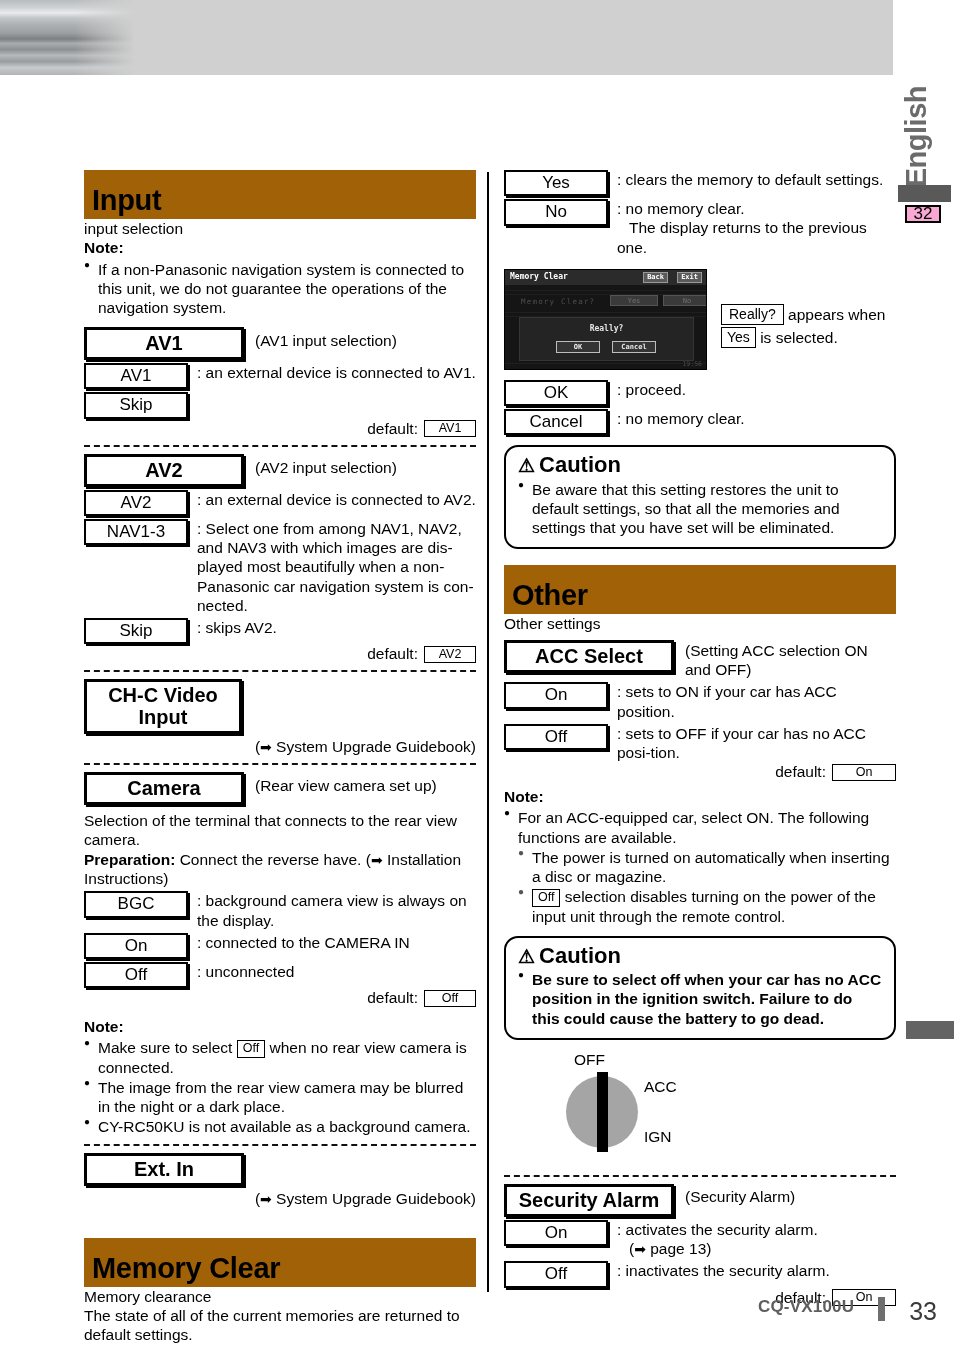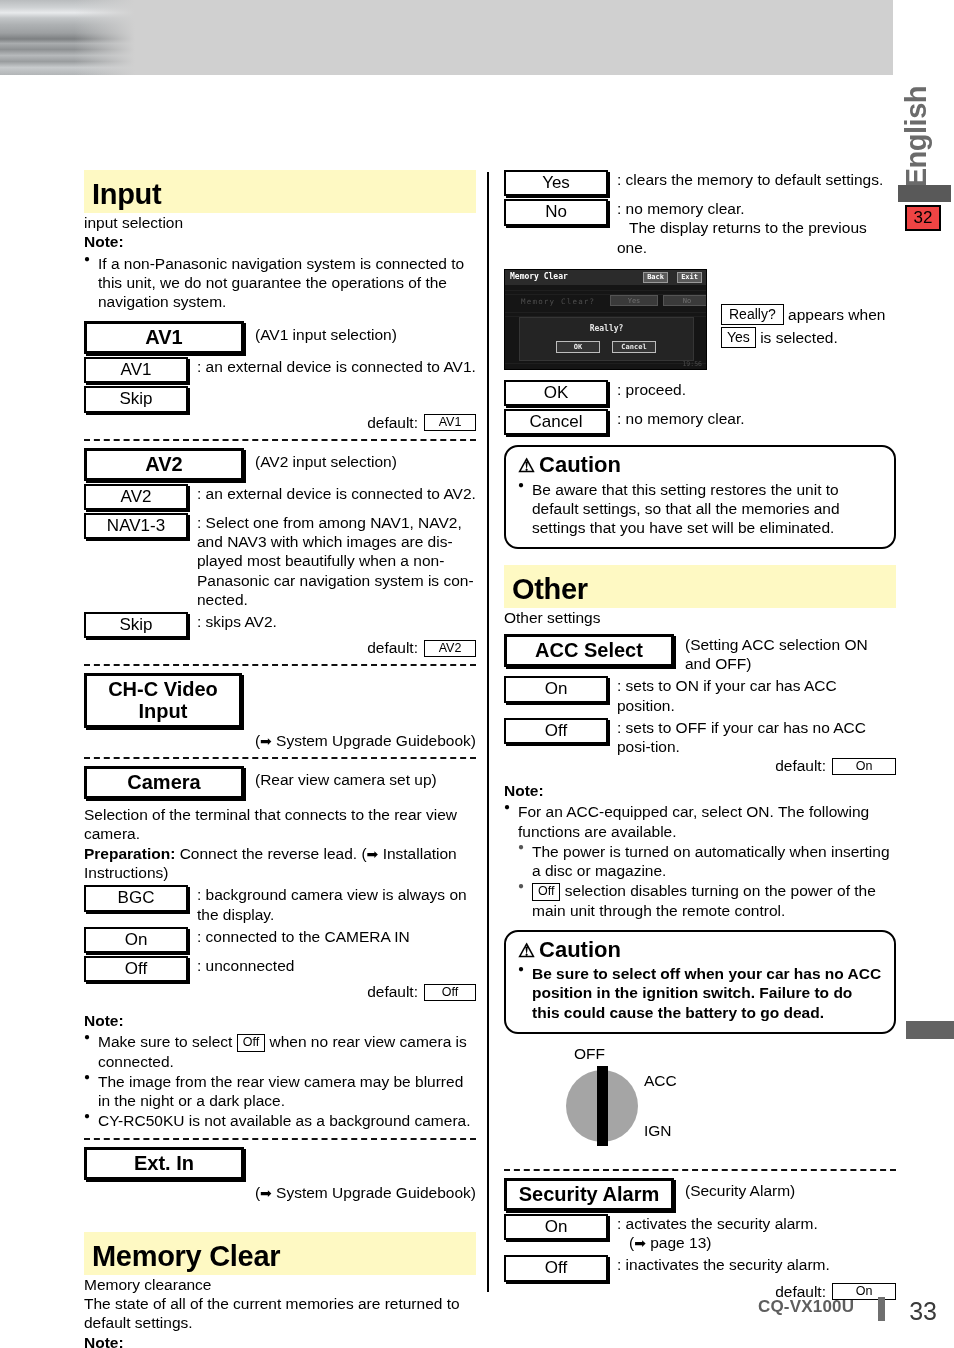--- a/index.html
+++ b/index.html
@@ -38,44 +38,44 @@
     transform: rotate(180deg);
     font-size: 29px; font-weight: bold; color: #6b6b6b;
     letter-spacing: -0.5px;
   }
   .tab-block {
     position: absolute; left: 898px; top: 185px;
     width: 53px; height: 17px; background: #595959;
   }
   .prev-page-box {
     position: absolute; left: 905px; top: 205px;
-    width: 36px; height: 26px;
-    border: 2px solid #000; background: #ef4444;
+    width: 36px; height: 18px;
+    border: 2px solid #000; background: #f9a8d4;
     display: flex; align-items: center; justify-content: center;
     font-size: 17px; color: #000;
   }
   .tab-block2 {
     position: absolute; left: 906px; top: 1021px;
     width: 48px; height: 18px; background: #636363;
   }
 
   
   .col { position: absolute; top: 170px; }
   .col-left  { left: 84px;  width: 392px; }
   .col-right { left: 504px; width: 392px; }
   .divider {
     position: absolute; left: 487px; top: 172px;
     width: 2px; height: 1120px; background: #000;
   }
 
   
   .section-head {
-    background: #fef9c3;
+    background: #a16207;
     font-size: 29px; font-weight: bold;
-    padding: 10px 0 4px 8px;
+    padding: 16px 0 4px 8px;
     line-height: 1.0;
     letter-spacing: -0.3px;
   }
   .subtle { font-size: 15.5px; line-height: 1.25; }
   .note-lbl { font-size: 15.5px; font-weight: bold; line-height: 1.3; }
 
   p, li { font-size: 15.5px; line-height: 1.24; }
 
   ul.bullets { list-style: none; }
   ul.bullets > li {
@@ -339,21 +339,21 @@
 
     <div class="dashed"></div>
 
     <div class="title-row">
       <div class="title-box tb-w">Camera</div>
       <div class="paren">(Rear view camera set up)</div>
     </div>
     <p class="mt6">Selection of the terminal that connects to the rear view camera.</p>
     <p>
       <b>Preparation:</b>
-      <span>Connect the reverse lead. (</span><span class="arrow">➡</span>
+      <span>Connect the reverse have. (</span><span class="arrow">➡</span>
       <span>Installation Instructions)</span>
     </p>
     <div class="opt-row">
       <div class="opt-box">BGC</div>
       <div class="desc">: background camera view is always on the display.</div>
     </div>
     <div class="opt-row">
       <div class="opt-box">On</div>
       <div class="desc">: connected to the CAMERA IN</div>
     </div>
@@ -479,21 +479,21 @@
     </div>
 
     <div class="note-lbl mt6">Note:</div>
     <ul class="bullets">
       <li>
         <span>For an ACC-equipped car, select ON.  The following functions are available.</span>
         <ul class="bullets sub" style="margin-top:1px;">
           <li>The power is turned on automatically when inserting a disc or magazine.</li>
           <li>
             <span class="inline-box">Off</span>
-            <span>selection disables turning on the power of the main unit through the remote control.</span>
+            <span>selection disables turning on the power of the input unit through the remote control.</span>
           </li>
         </ul>
       </li>
     </ul>
 
     <div class="caution bold">
       <div class="caution-title">
         <span class="warn-tri">⚠</span>
         <span>Caution</span>
       </div>

